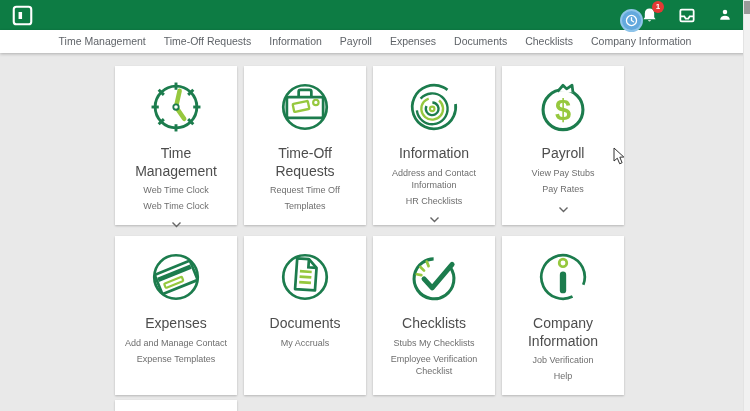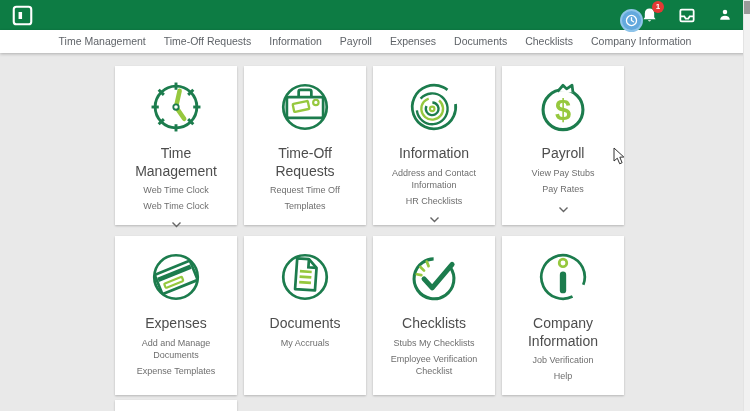--- a/index.html
+++ b/index.html
@@ -210,21 +210,21 @@
         <svg viewBox="0 0 64 64">
           <circle cx="32" cy="32" r="24" fill="none" stroke="#1c7c4d" stroke-width="3"></circle>
           <g transform="rotate(-22 32 32)">
             <rect x="11" y="21" width="42" height="23" rx="2" fill="#fff" stroke="#1c7c4d" stroke-width="3"></rect>
             <rect x="12.5" y="25" width="39" height="5" fill="#1c7c4d"></rect>
             <rect x="17" y="34" width="21" height="5" rx="1" fill="none" stroke="#96c83e" stroke-width="2.4"></rect>
           </g>
         </svg>
       </div>
       <div class="card-title">Expenses</div>
-      <div class="card-link">Add and Manage Documents</div>
+      <div class="card-link">Add and Manage Contact</div>
       <div class="card-link">Expense Templates</div>
     </div>
     <div class="card">
       <div class="card-icon">
         <svg viewBox="0 0 64 64">
           <circle cx="32" cy="32" r="24" fill="none" stroke="#1c7c4d" stroke-width="3"></circle>
           <g transform="rotate(4 32 32)">
             <path d="M22 12 h13 l9 9 v25 h-22 z" fill="#fff" stroke="#1c7c4d" stroke-width="3" stroke-linejoin="round"></path>
             <path d="M35 12 v9 h9" fill="none" stroke="#1c7c4d" stroke-width="3"></path>
             <g stroke="#96c83e" stroke-width="3">

